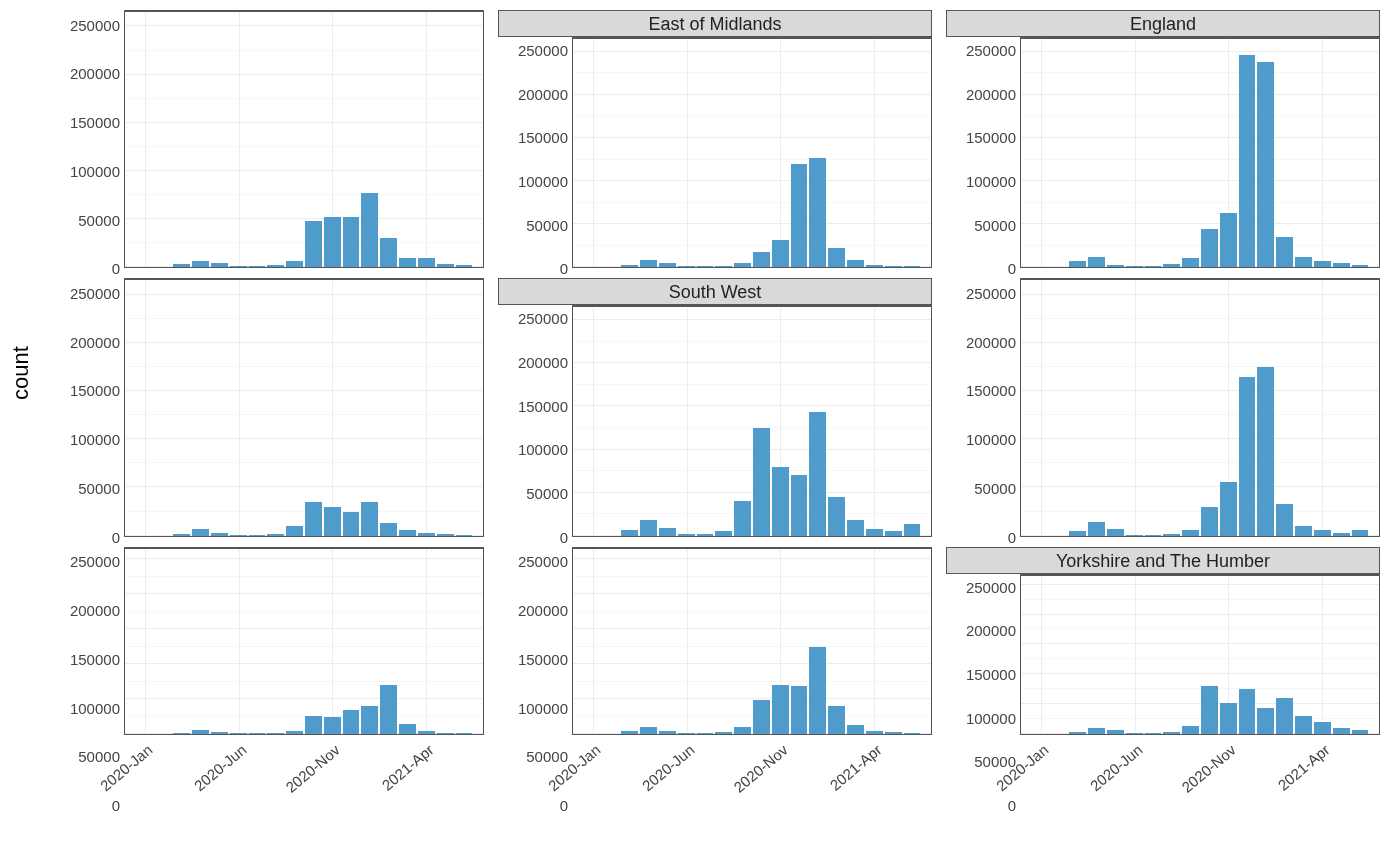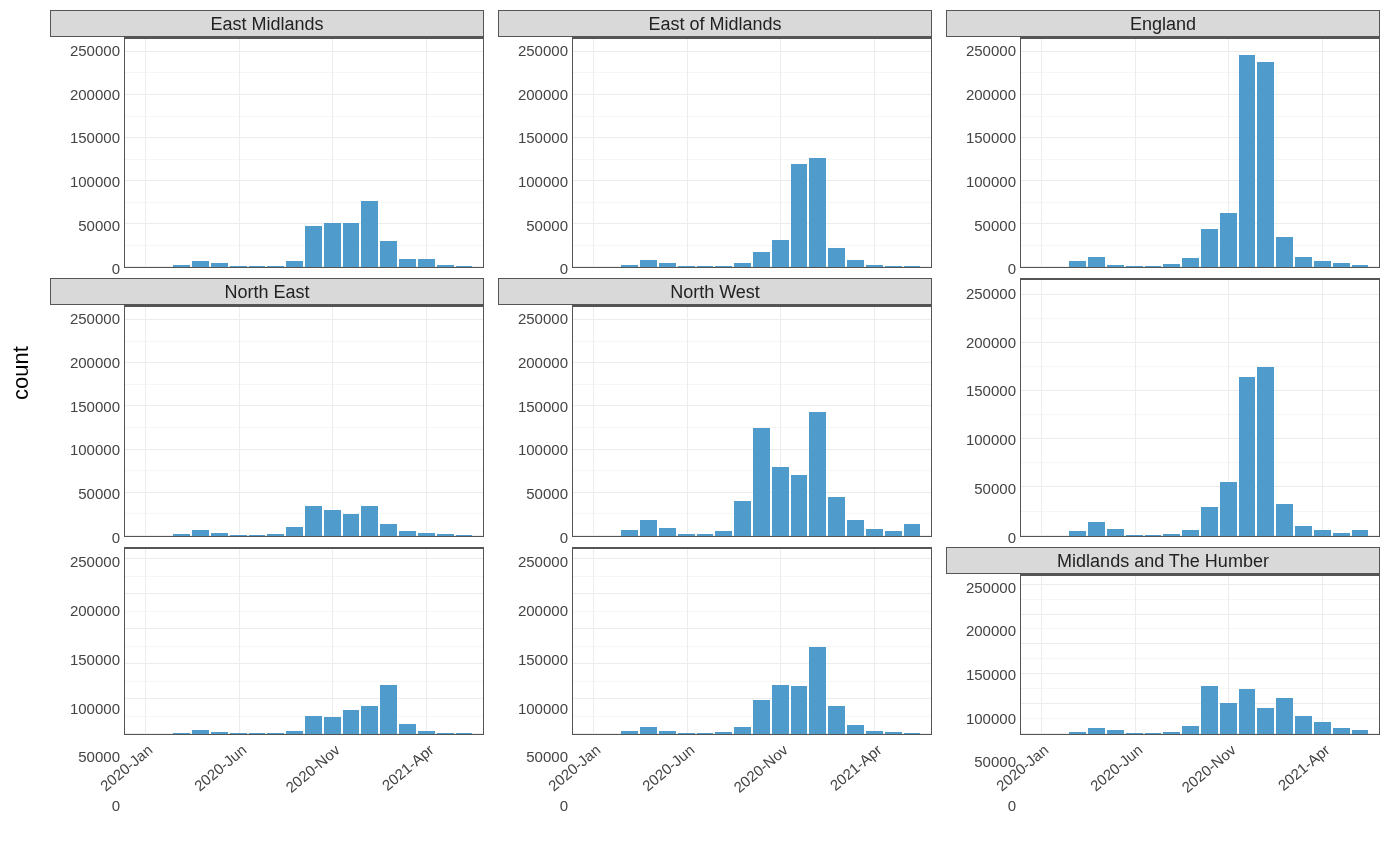--- a/index.html
+++ b/index.html
@@ -134,21 +134,20 @@
 </style>
 </head>
 <body>
 
 <div class="figure">
   <div class="y-axis-title">
     <span>count</span>
   </div>
   <div class="grid" id="grid">
       <div class="facet">
-        <div class="facet-strip">East Midlands</div>
         <div class="facet-body">
           <div class="y-ticks" style="position: relative;">
             <div style="position: absolute; right: 4px; top: 5.66038%; height: auto; line-height: 1; transform: translateY(-50%);">250000</div>
             <div style="position: absolute; right: 4px; top: 24.5283%; height: auto; line-height: 1; transform: translateY(-50%);">200000</div>
             <div style="position: absolute; right: 4px; top: 43.3962%; height: auto; line-height: 1; transform: translateY(-50%);">150000</div>
             <div style="position: absolute; right: 4px; top: 62.2642%; height: auto; line-height: 1; transform: translateY(-50%);">100000</div>
             <div style="position: absolute; right: 4px; top: 81.1321%; height: auto; line-height: 1; transform: translateY(-50%);">50000</div>
             <div style="position: absolute; right: 4px; top: 100%; height: auto; line-height: 1; transform: translateY(-50%);">0</div>
           </div>
           <div class="plot-wrap">
@@ -293,21 +292,20 @@
                 <div class="bar" title="2021-Apr: 7000" style="height: 2.64151%;"></div>
                 <div class="bar" title="2021-May: 5000" style="height: 1.88679%;"></div>
                 <div class="bar" title="2021-Jun: 3000" style="height: 1.13208%;"></div>
               </div>
             </div>
             <div class="x-ticks"></div>
           </div>
         </div>
       </div>
       <div class="facet">
-        <div class="facet-strip">North East</div>
         <div class="facet-body">
           <div class="y-ticks" style="position: relative;">
             <div style="position: absolute; right: 4px; top: 5.66038%; height: auto; line-height: 1; transform: translateY(-50%);">250000</div>
             <div style="position: absolute; right: 4px; top: 24.5283%; height: auto; line-height: 1; transform: translateY(-50%);">200000</div>
             <div style="position: absolute; right: 4px; top: 43.3962%; height: auto; line-height: 1; transform: translateY(-50%);">150000</div>
             <div style="position: absolute; right: 4px; top: 62.2642%; height: auto; line-height: 1; transform: translateY(-50%);">100000</div>
             <div style="position: absolute; right: 4px; top: 81.1321%; height: auto; line-height: 1; transform: translateY(-50%);">50000</div>
             <div style="position: absolute; right: 4px; top: 100%; height: auto; line-height: 1; transform: translateY(-50%);">0</div>
           </div>
           <div class="plot-wrap">
@@ -346,21 +344,21 @@
                 <div class="bar" title="2021-Apr: 3000" style="height: 1.13208%;"></div>
                 <div class="bar" title="2021-May: 2000" style="height: 0.754717%;"></div>
                 <div class="bar" title="2021-Jun: 1000" style="height: 0.377358%;"></div>
               </div>
             </div>
             <div class="x-ticks"></div>
           </div>
         </div>
       </div>
       <div class="facet">
-        <div class="facet-strip">North West</div>
+        <div class="facet-strip">South West</div>
         <div class="facet-body">
           <div class="y-ticks" style="position: relative;">
             <div style="position: absolute; right: 4px; top: 5.66038%; height: auto; line-height: 1; transform: translateY(-50%);">250000</div>
             <div style="position: absolute; right: 4px; top: 24.5283%; height: auto; line-height: 1; transform: translateY(-50%);">200000</div>
             <div style="position: absolute; right: 4px; top: 43.3962%; height: auto; line-height: 1; transform: translateY(-50%);">150000</div>
             <div style="position: absolute; right: 4px; top: 62.2642%; height: auto; line-height: 1; transform: translateY(-50%);">100000</div>
             <div style="position: absolute; right: 4px; top: 81.1321%; height: auto; line-height: 1; transform: translateY(-50%);">50000</div>
             <div style="position: absolute; right: 4px; top: 100%; height: auto; line-height: 1; transform: translateY(-50%);">0</div>
           </div>
           <div class="plot-wrap">
@@ -565,21 +563,21 @@
             <div class="x-ticks">
               <div class="tick" style="right: 94.3889%;">2020-Jan</div>
               <div class="tick" style="right: 68.2778%;">2020-Jun</div>
               <div class="tick" style="right: 42.1667%;">2020-Nov</div>
               <div class="tick" style="right: 16.0556%;">2021-Apr</div>
             </div>
           </div>
         </div>
       </div>
       <div class="facet">
-        <div class="facet-strip">Midlands and The Humber</div>
+        <div class="facet-strip">Yorkshire and The Humber</div>
         <div class="facet-body">
           <div class="y-ticks" style="position: relative;">
             <div style="position: absolute; right: 4px; top: 5.66038%; height: auto; line-height: 1; transform: translateY(-50%);">250000</div>
             <div style="position: absolute; right: 4px; top: 24.5283%; height: auto; line-height: 1; transform: translateY(-50%);">200000</div>
             <div style="position: absolute; right: 4px; top: 43.3962%; height: auto; line-height: 1; transform: translateY(-50%);">150000</div>
             <div style="position: absolute; right: 4px; top: 62.2642%; height: auto; line-height: 1; transform: translateY(-50%);">100000</div>
             <div style="position: absolute; right: 4px; top: 81.1321%; height: auto; line-height: 1; transform: translateY(-50%);">50000</div>
             <div style="position: absolute; right: 4px; top: 100%; height: auto; line-height: 1; transform: translateY(-50%);">0</div>
           </div>
           <div class="plot-wrap">

